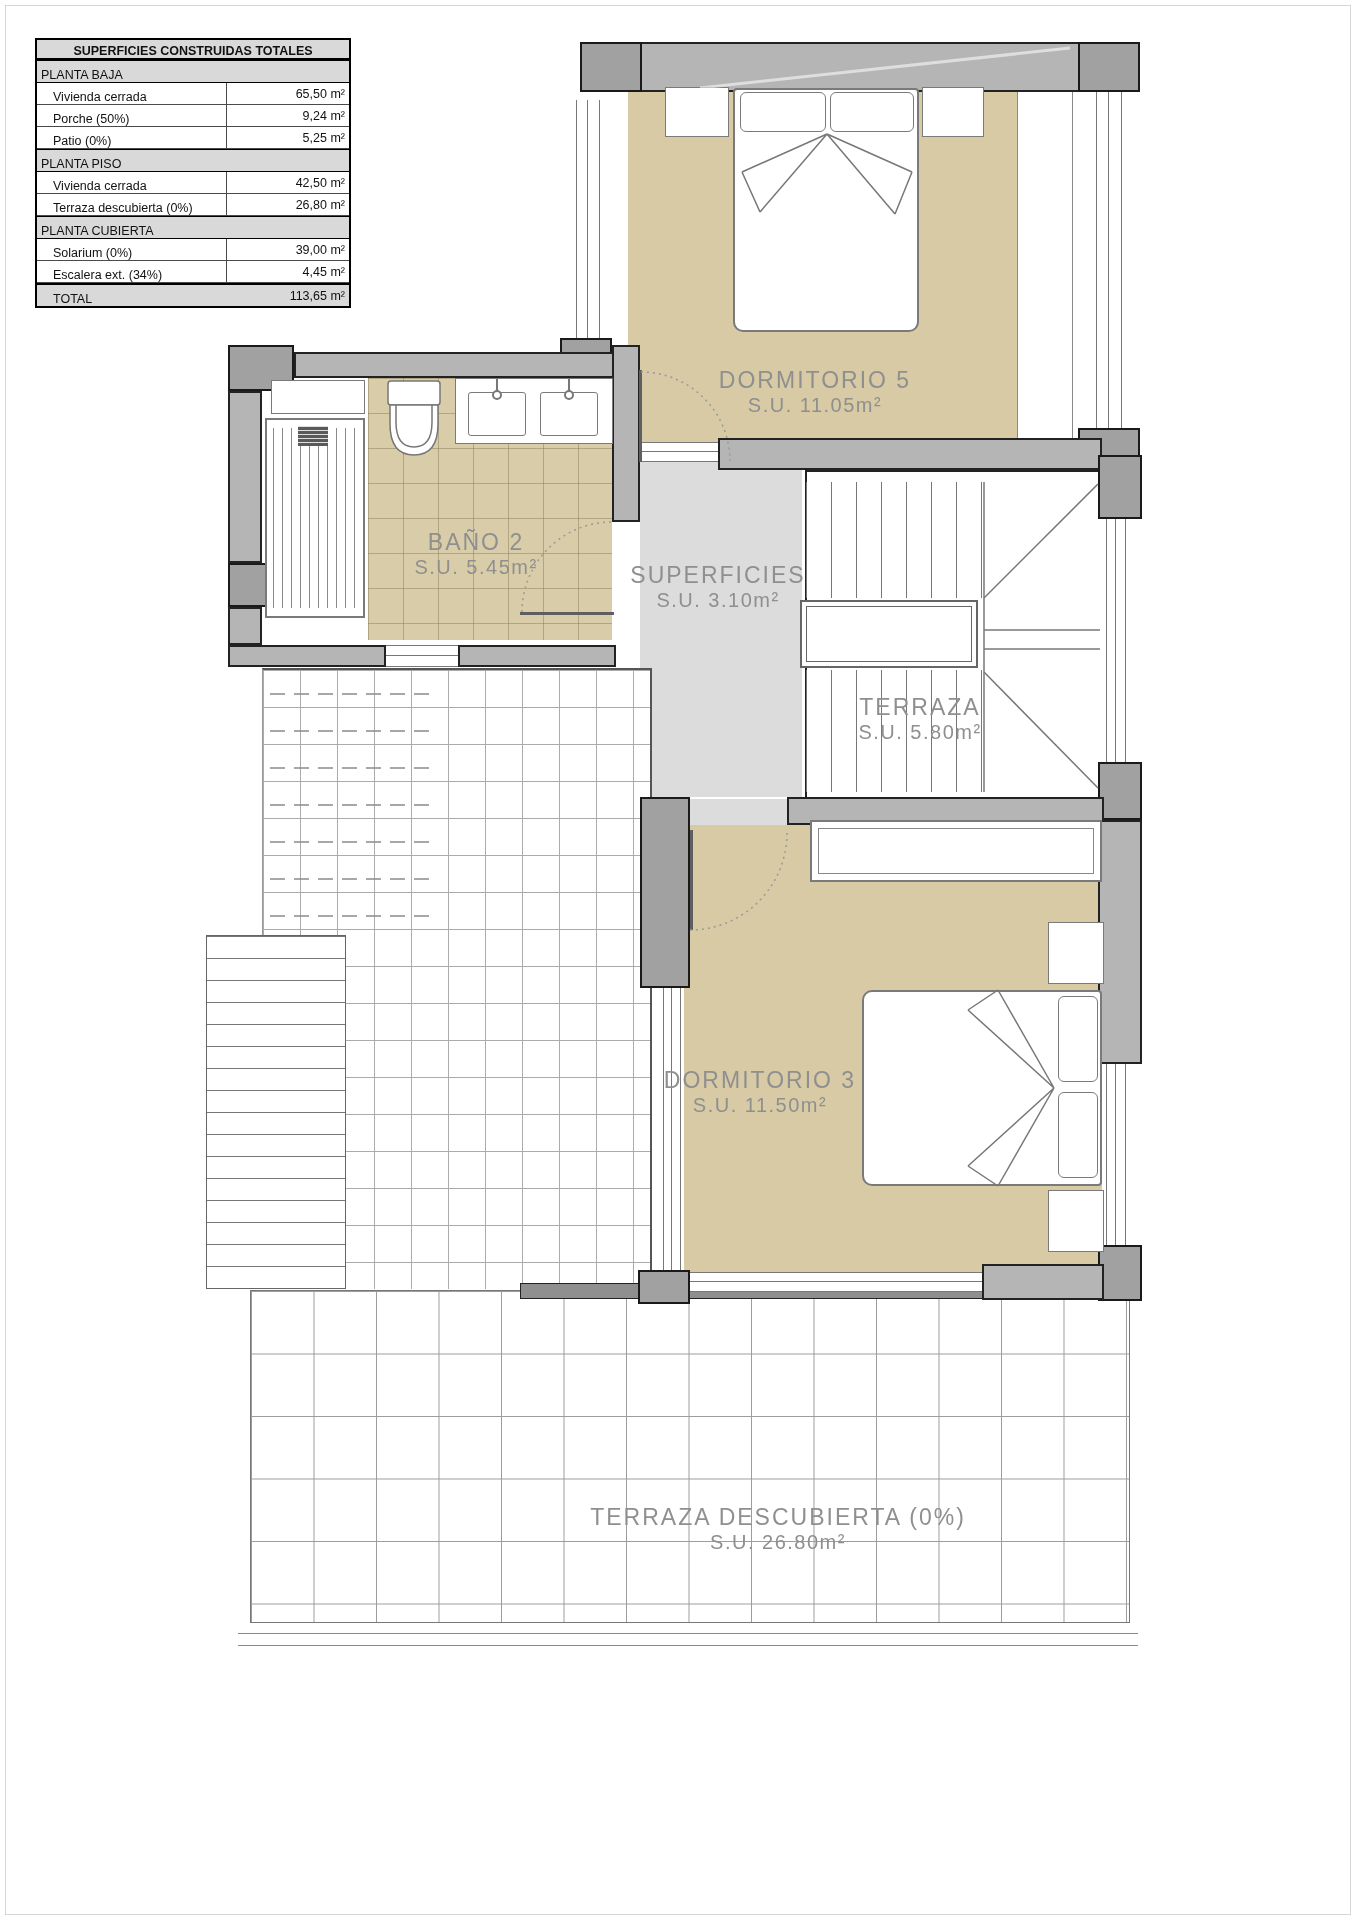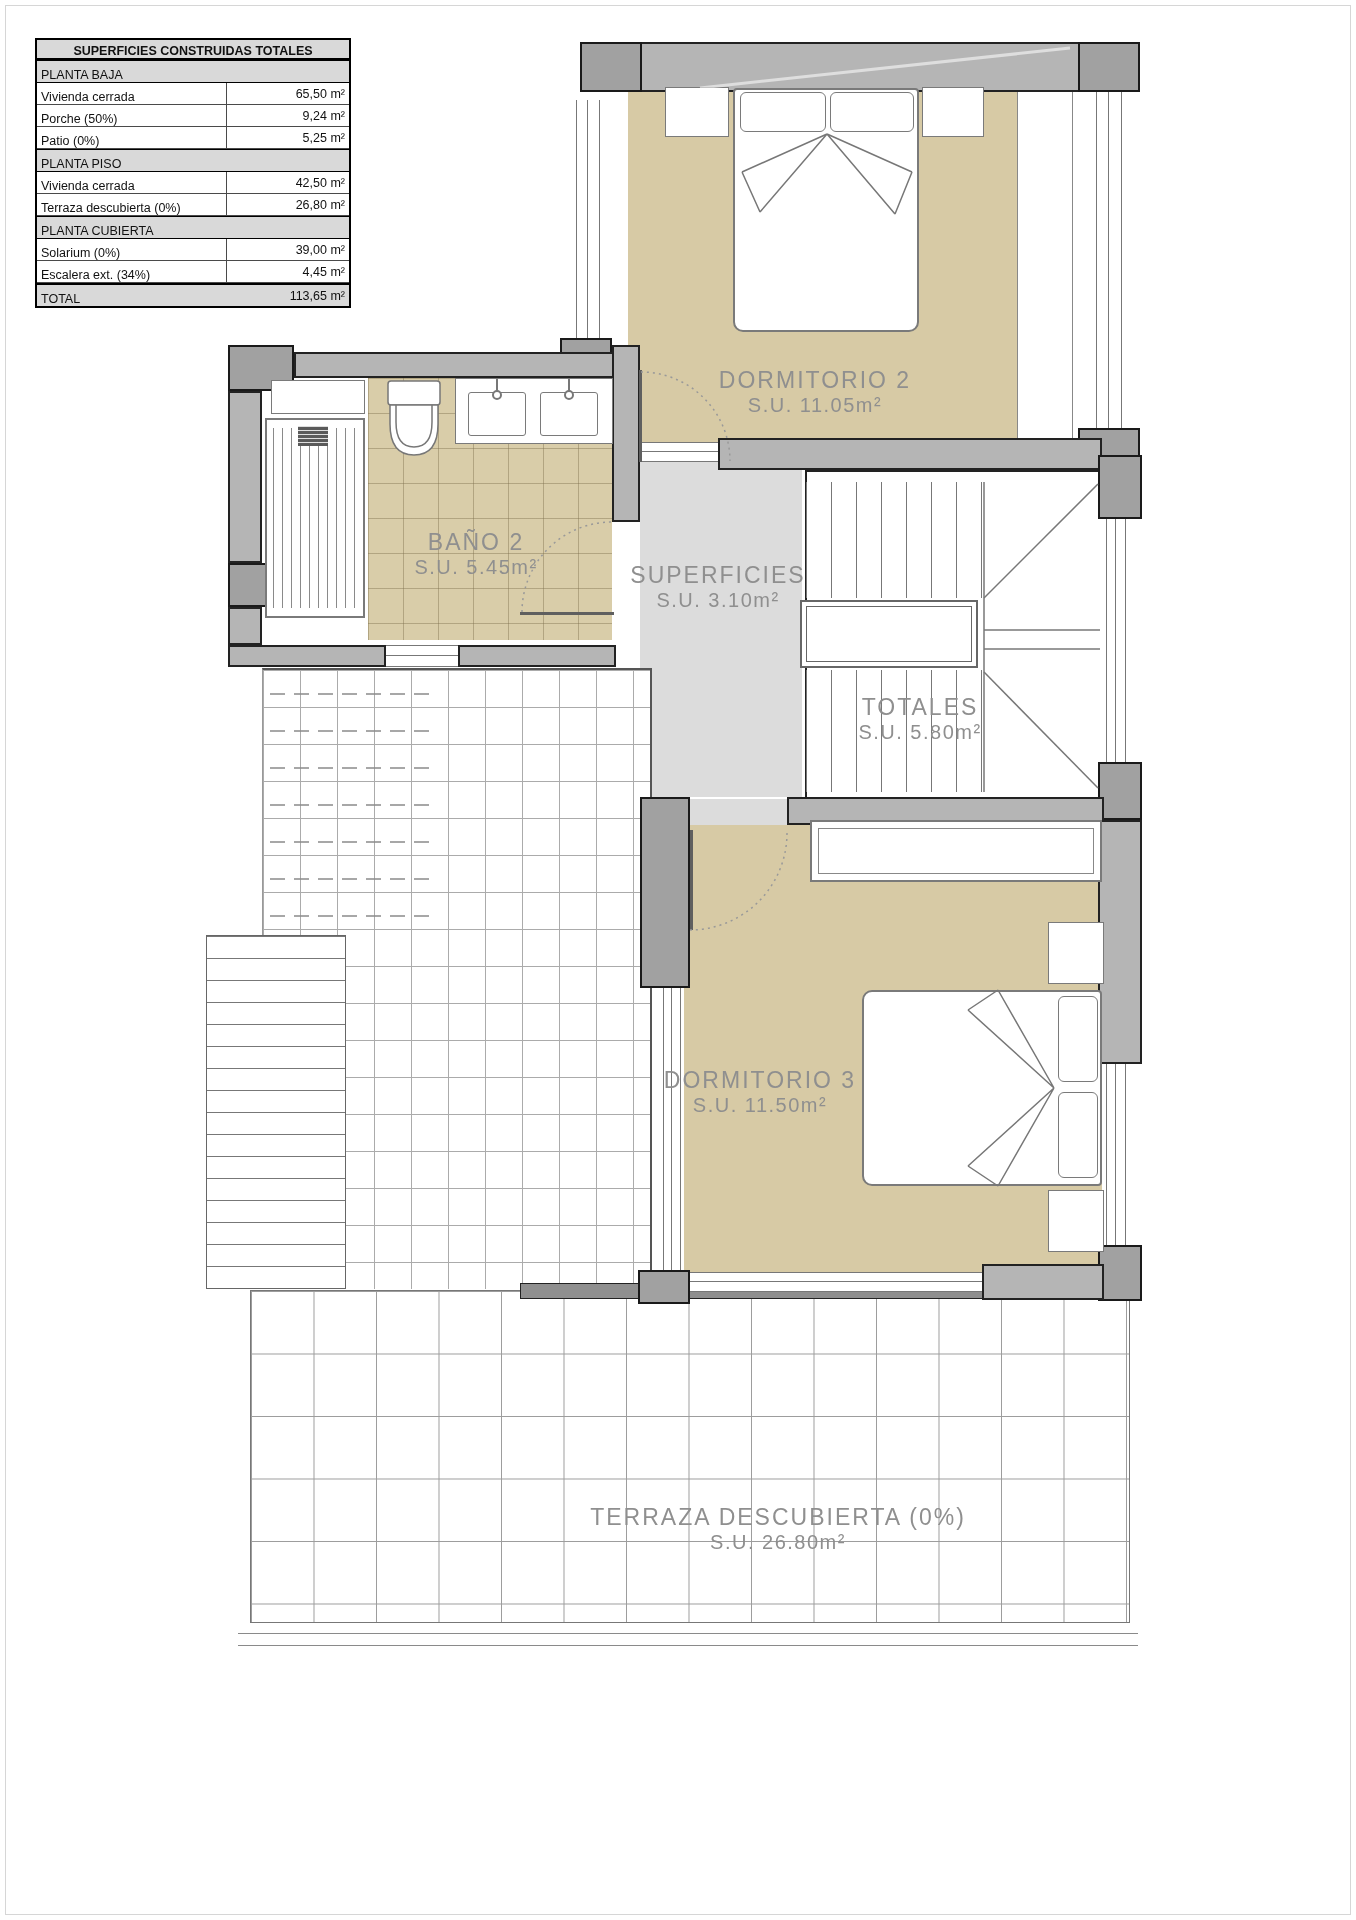--- a/index.html
+++ b/index.html
@@ -43,21 +43,21 @@
   
   #surfaces{position:absolute;left:35px;top:38px;width:312px;border:2px solid #000;background:#fff;
       font-size:12.5px;color:#111;}
   #surfaces .trow{display:flex;border-bottom:1px solid #4a4a4a;height:21px;align-items:flex-end;}
   #surfaces .trow:last-child{border-bottom:none;}
   #surfaces .title{justify-content:center;background:#d9d9d9;font-weight:bold;height:18px;
       border-bottom:2px solid #000;}
   #surfaces .sect{background:#d9d9d9;border-top:1.5px solid #000;border-bottom:1.5px solid #000;
       padding-left:4px;}
   #surfaces .total{background:#d9d9d9;border-top:2px solid #000;}
-  #surfaces .lbl{flex:1 1 auto;padding-left:4px;}
+  #surfaces .lbl{flex:1 1 auto;padding-left:16px;}
   #surfaces .val{width:118px;text-align:right;padding-right:4px;border-left:1px solid #4a4a4a;
       align-self:stretch;display:flex;align-items:center;justify-content:flex-end;}
   #surfaces .total .val{border-left:none;}
   #pageborder{position:absolute;left:5px;top:5px;right:5px;bottom:5px;border:1px solid #d6d6d6;pointer-events:none;}
   svg{position:absolute;left:0;top:0;}
 </style>
 </head>
 <body>
 
 <div id="page">
@@ -234,33 +234,33 @@
       <line x1="270" y1="731" x2="432" y2="731"></line>
       <line x1="270" y1="768" x2="432" y2="768"></line>
       <line x1="270" y1="805" x2="432" y2="805"></line>
       <line x1="270" y1="842" x2="432" y2="842"></line>
       <line x1="270" y1="879" x2="432" y2="879"></line>
       <line x1="270" y1="916" x2="432" y2="916"></line>
     </g>
   </svg>
 
   <div class="room-label" style="left:815px;top:368px;">
-    <div class="nm">DORMITORIO 2</div>
+    <div class="nm">DORMITORIO 5</div>
     <div class="ar">S.U. 11.05m²</div>
   </div>
   <div class="room-label" style="left:468px;top:530px;margin-left:8px;">
     <div class="nm">BAÑO 2</div>
     <div class="ar">S.U. 5.45m²</div>
   </div>
   <div class="room-label" style="left:718px;top:563px;">
     <div class="nm">SUPERFICIES</div>
     <div class="ar">S.U. 3.10m²</div>
   </div>
   <div class="room-label" style="left:920px;top:695px;">
-    <div class="nm">TOTALES</div>
+    <div class="nm">TERRAZA</div>
     <div class="ar">S.U. 5.80m²</div>
   </div>
   <div class="room-label" style="left:760px;top:1068px;">
     <div class="nm">DORMITORIO 3</div>
     <div class="ar">S.U. 11.50m²</div>
   </div>
   <div class="room-label" style="left:778px;top:1505px;">
     <div class="nm">TERRAZA DESCUBIERTA (0%)</div>
     <div class="ar">S.U. 26.80m²</div>
   </div>

